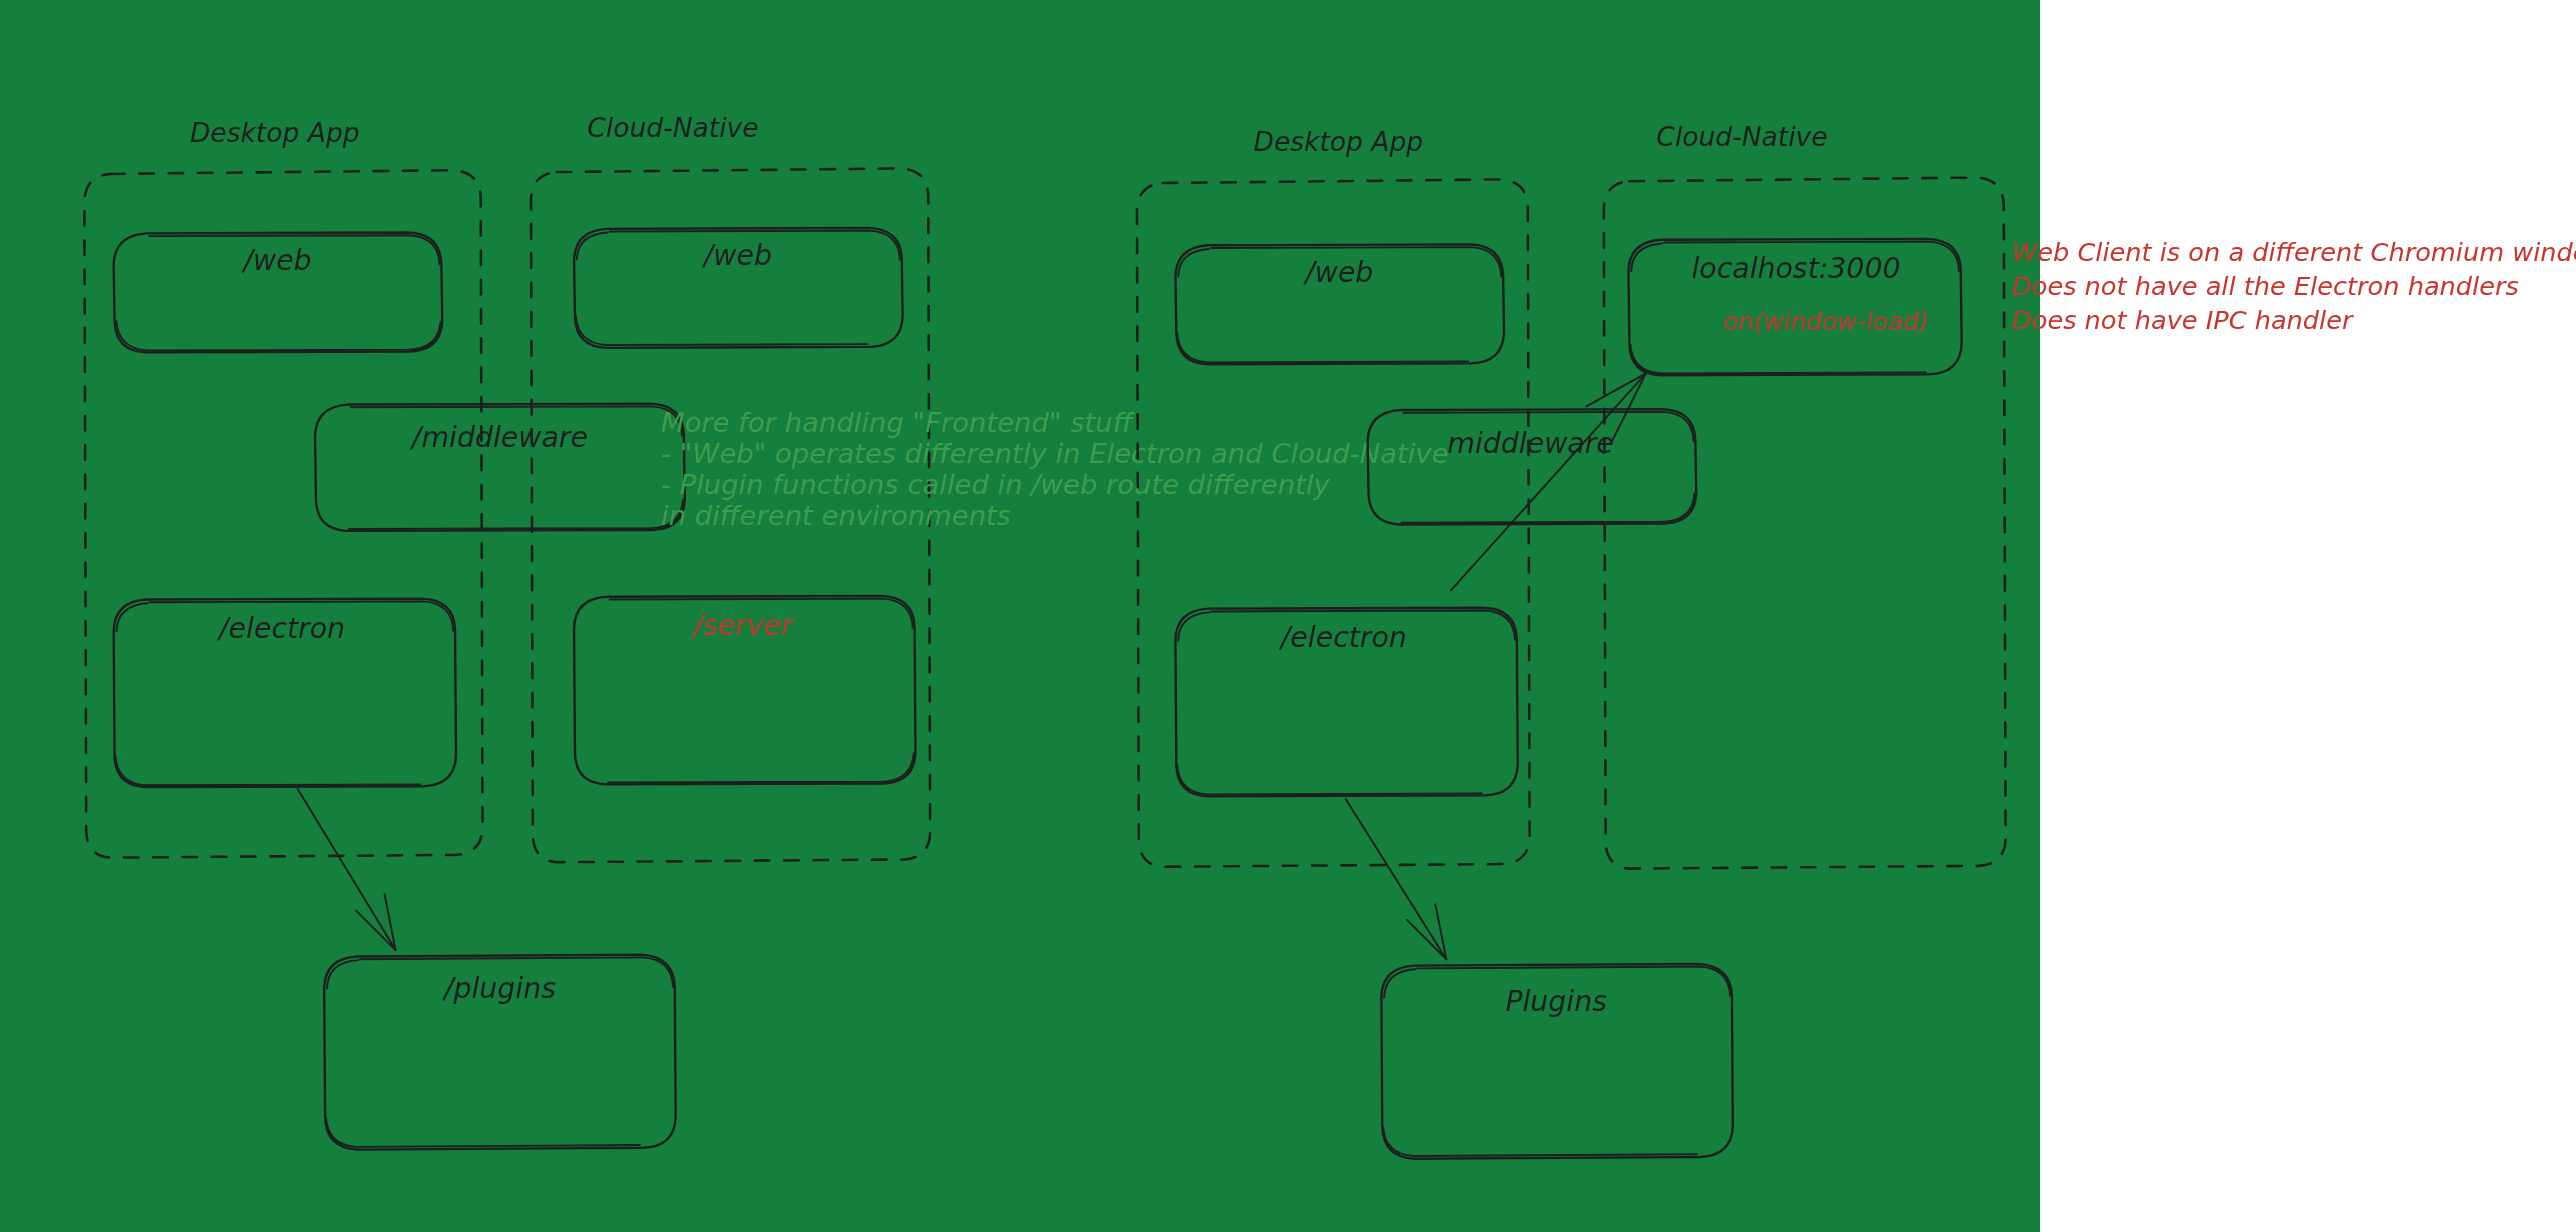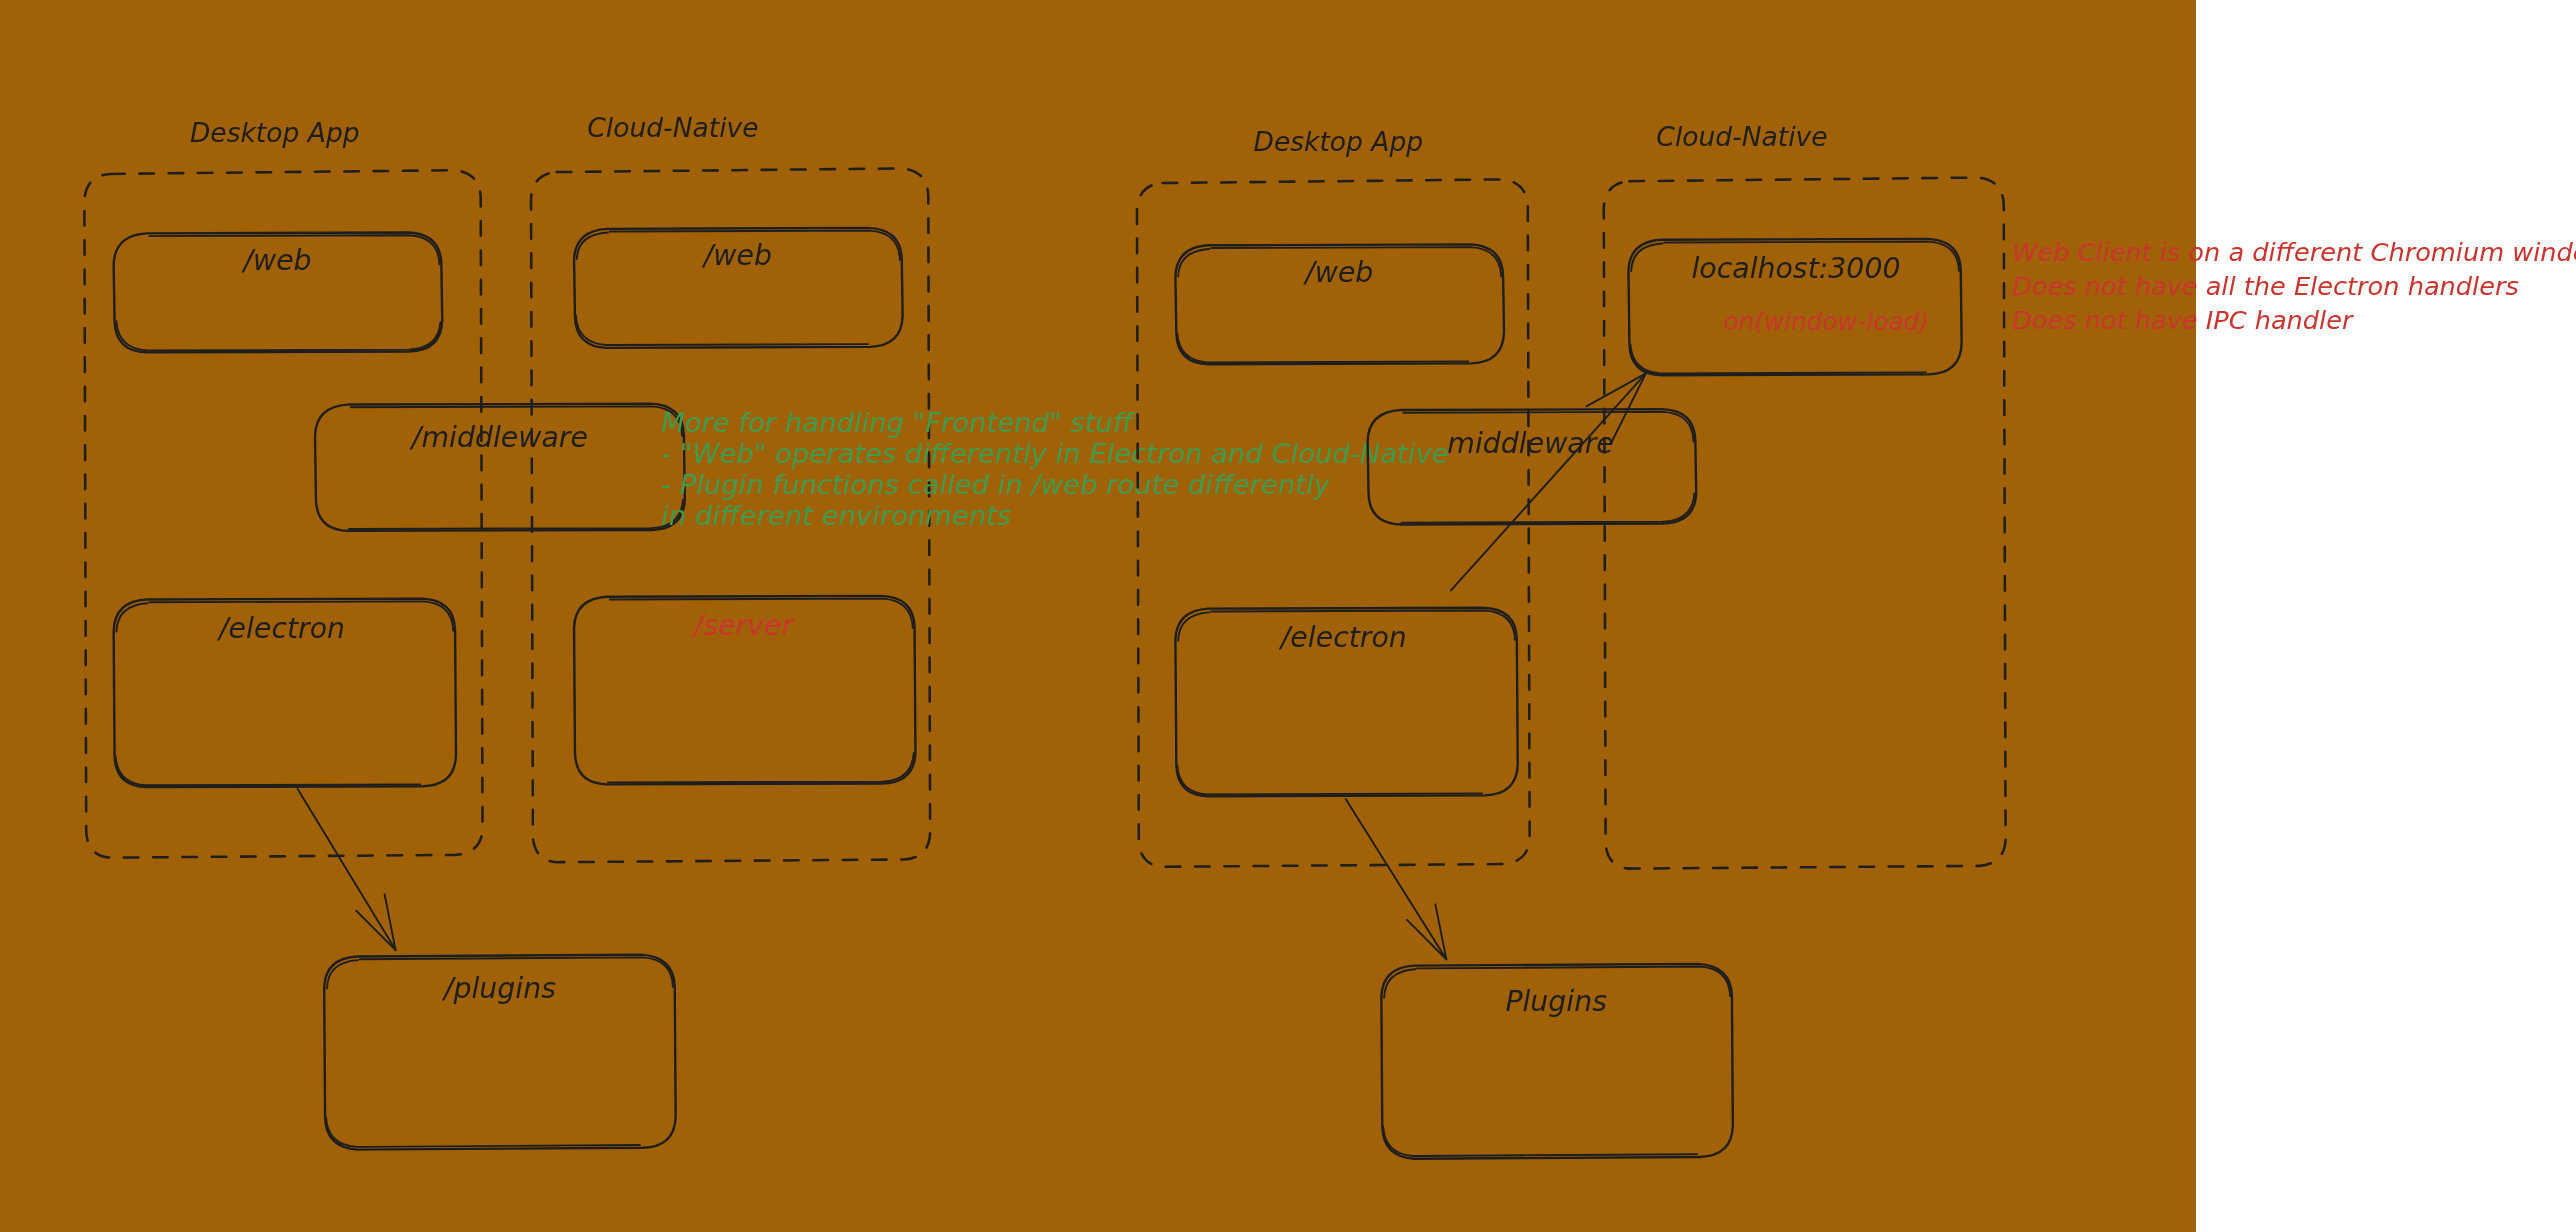--- a/index.html
+++ b/index.html
@@ -1,20 +1,20 @@
 <!DOCTYPE html>
 <html style="font-size:14.6px"><head>
 <meta charset="utf-8">
 <style>
   html,body{margin:0;padding:0;background:#ffffff;}
   body{
     font-family:"DejaVu Sans", sans-serif;
     width:2576px;height:1232px;overflow:hidden;position:relative;
   }
-  #stage{position:relative;width:2196px;height:1232px;background:#a16207;}
+  #stage{position:relative;width:2040px;height:1232px;background:#15803d;}
   svg#canvas{position:absolute;top:0;left:0;width:2576px;height:1232px;}
   .hand{font-family:"DejaVu Sans", sans-serif;font-style:italic;}
   text{ -webkit-font-smoothing:antialiased; }
   .lbl-group{font-size:29px;fill:#1e1e1e;}
   .lbl-node{font-size:31px;fill:#1e1e1e;}
   .lbl-node-red{font-size:31px;fill:#c9352e;}
   .lbl-sub-red{font-size:27px;fill:#c9352e;}
   .note-green{font-size:30px;fill:#3f9c4e;}
   .note-red{font-size:28px;fill:#c9352e;}
   .stroke{fill:none;stroke:#1e1e1e;stroke-width:2.6;stroke-linecap:round;stroke-linejoin:round;}

